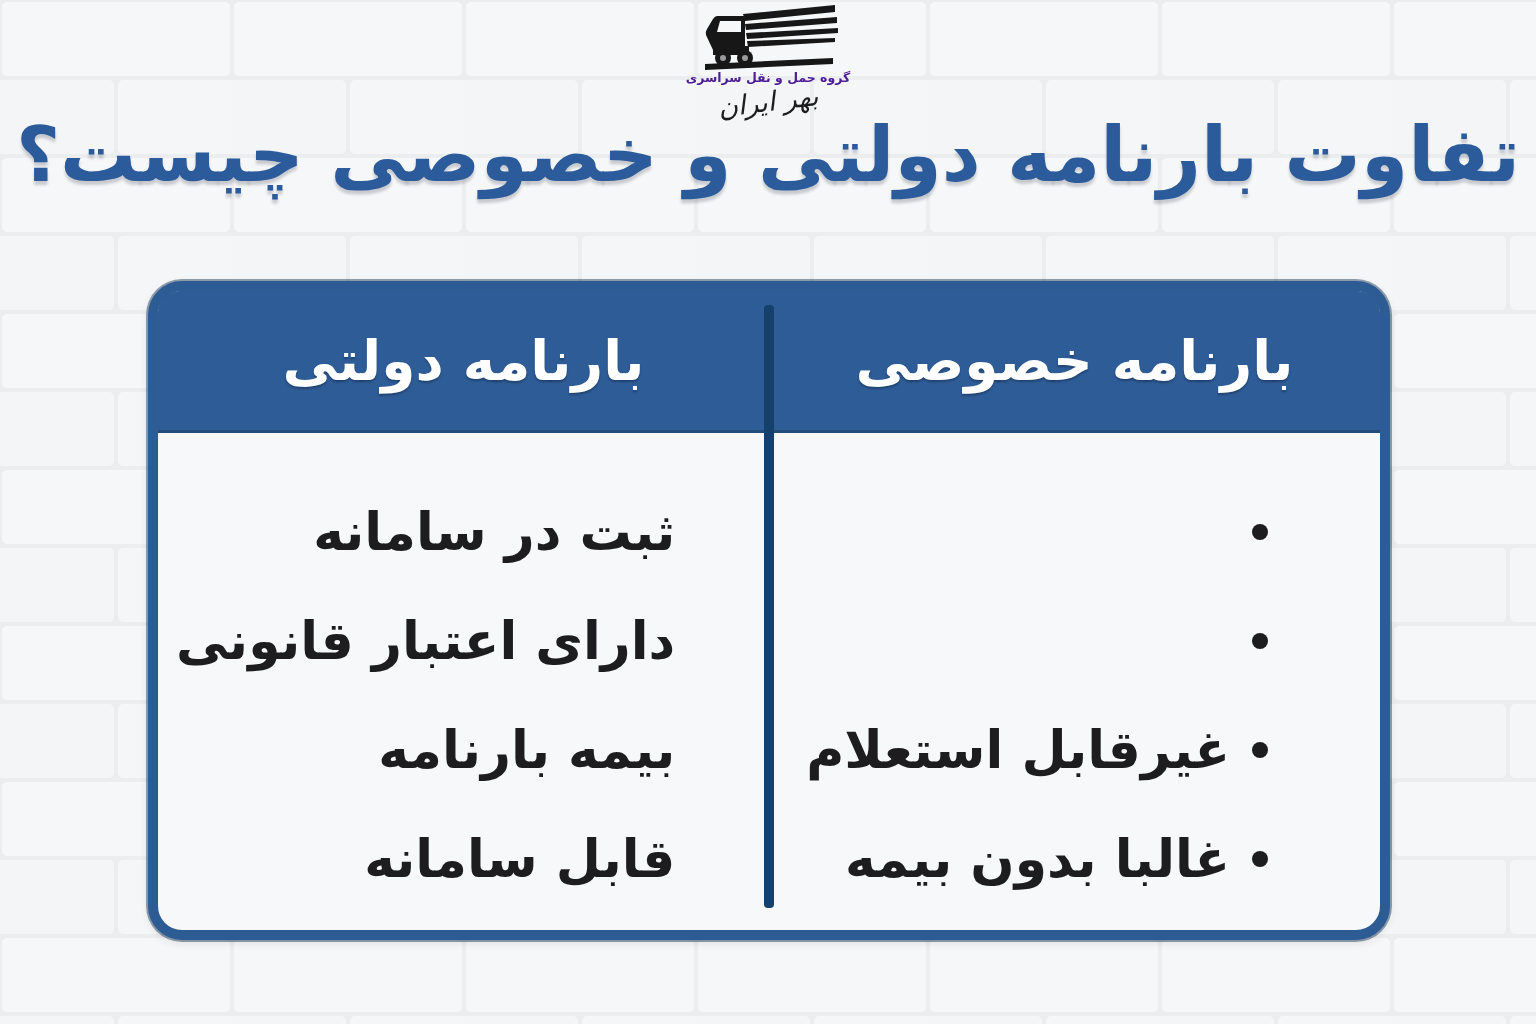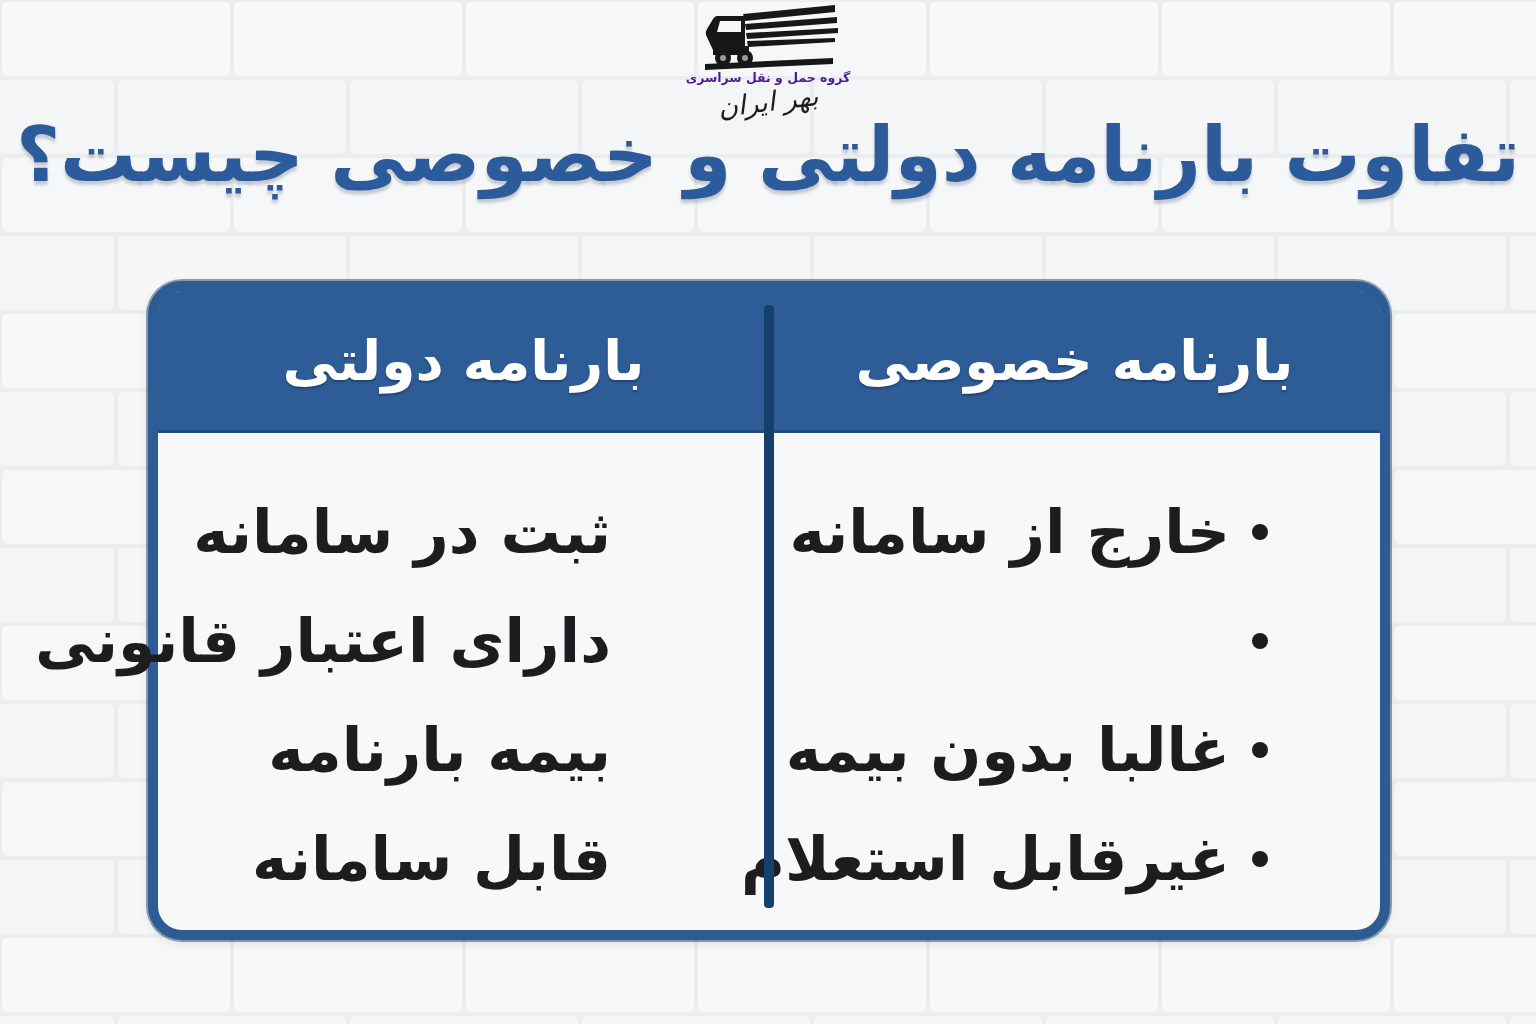--- a/index.html
+++ b/index.html
@@ -69,21 +69,21 @@
     display:flex;direction:rtl;
   }
   .col{
     flex:1;box-sizing:border-box;
     padding:44px 112px 0 18px; 
     display:flex;flex-direction:column;
   }
   .row{
     height:109px;display:flex;align-items:center;
     direction:rtl;gap:22px;
-    font-size:60px;font-weight:bold;color:#1d1d20;
+    font-size:52px;font-weight:bold;color:#1d1d20;
     text-align:right;white-space:nowrap;
   }
   .bullet{
     width:16px;height:16px;border-radius:50%;
     background:#1d1d20;flex:none;
   }
 </style>
 </head>
 <body>
 
@@ -131,32 +131,31 @@
     <div class="header-cell">بارنامه دولتی</div>
   </div>
 
   <div class="divider"></div>
 
   <div class="card-body">
 
     <div class="col">
       <div class="row">
         <span class="bullet"></span>
-        <span>خارج از سامانه</span>
       </div>
       <div class="row">
         <span class="bullet"></span>
       </div>
       <div class="row">
         <span class="bullet"></span>
-        <span>غالبا بدون بیمه</span>
+        <span>غیرقابل استعلام</span>
       </div>
       <div class="row">
         <span class="bullet"></span>
-        <span>غیرقابل استعلام</span>
+        <span>غالبا بدون بیمه</span>
       </div>
     </div>
 
     <div class="col">
       <div class="row">
         <span>ثبت در سامانه</span>
       </div>
       <div class="row">
         <span>دارای اعتبار قانونی</span>
       </div>

